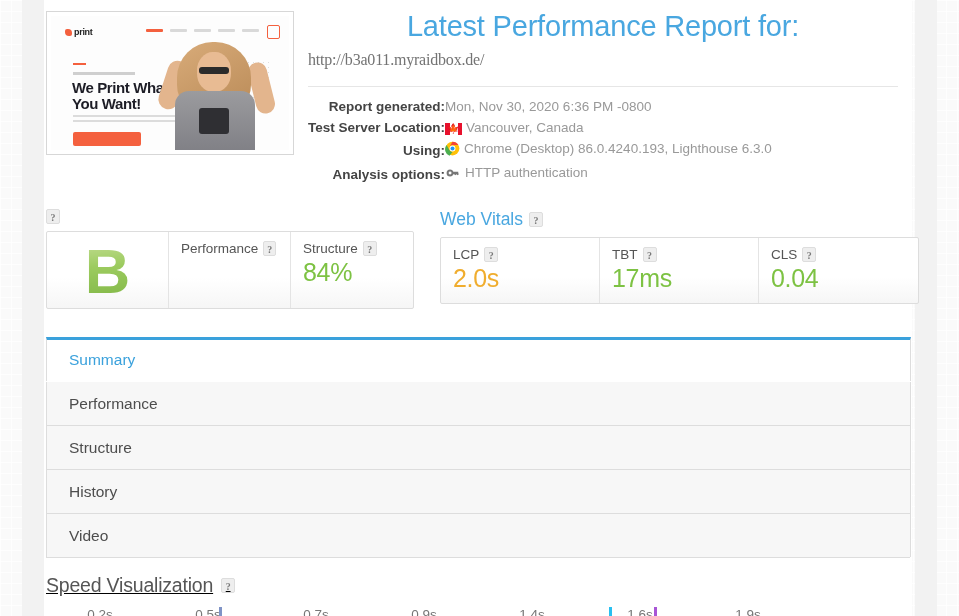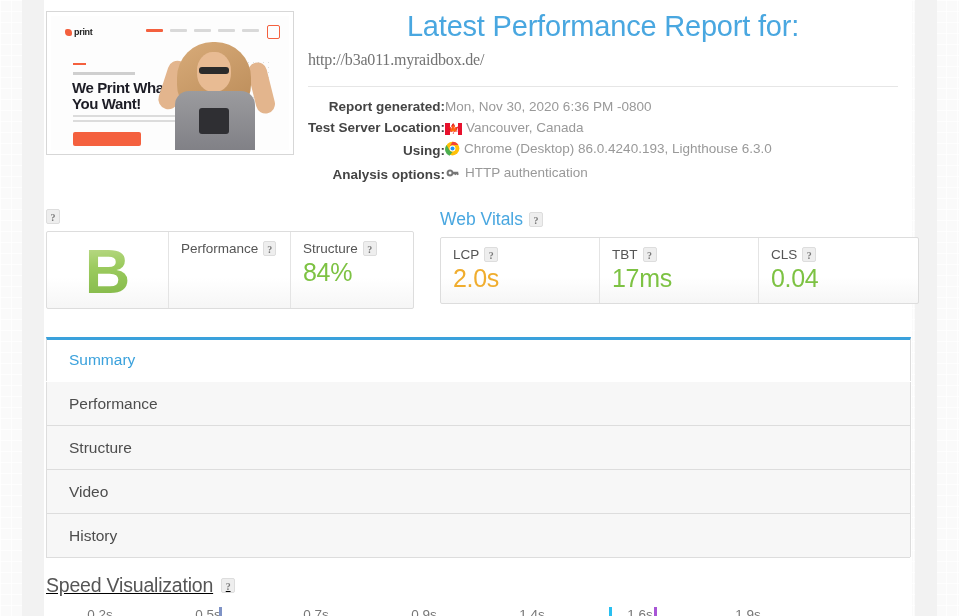--- a/index.html
+++ b/index.html
@@ -671,22 +671,22 @@
         </div>
       </div>
     </div>
   </div>
 
   <div class="tabs-wrap">
     <div class="tabs">
       <div class="tab active">Summary</div>
       <div class="tab">Performance</div>
       <div class="tab">Structure</div>
+      <div class="tab">History</div>
       <div class="tab">Video</div>
-      <div class="tab">History</div>
     </div>
   </div>
 
   <div class="sv-section">
     <div class="sv-title">
       <span>Speed Visualization</span>
       <span class="helpbox">?</span>
     </div>
 
     <div class="sv-scroll">

